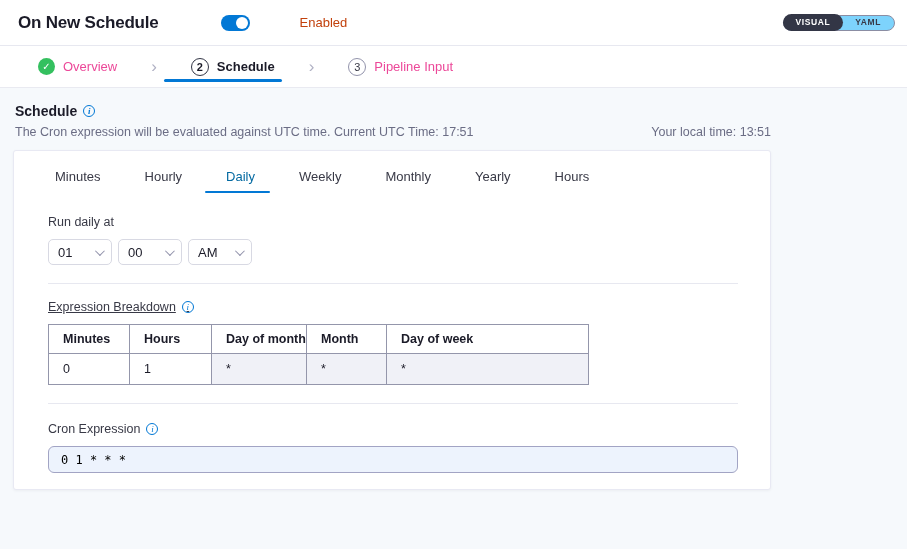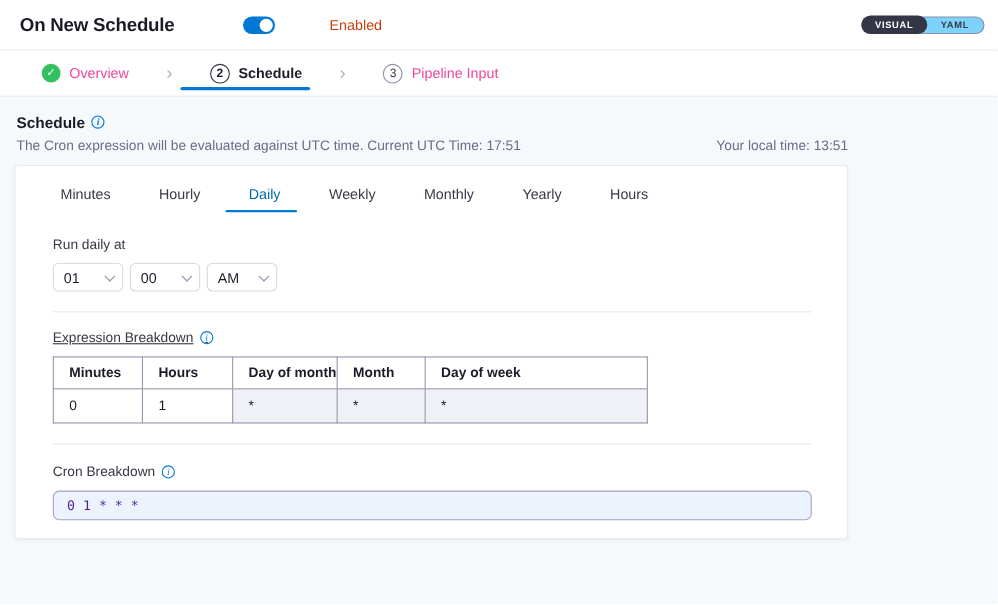--- a/index.html
+++ b/index.html
@@ -274,21 +274,21 @@
   .cron-input {
     margin-top: 10px;
     width: 690px;
     height: 27px;
     background: #edf3fd;
     border: 1px solid #a2a4c4;
     border-radius: 6px;
     padding: 0 12px;
     font-family: "DejaVu Sans Mono", "Liberation Mono", monospace;
     font-size: 12px;
-    color: #4c1d95;
+    color: #000000;
     display: block;
   }
 </style>
 </head>
 <body>
 
 <div class="app-header">
   <span class="app-title">On New Schedule</span>
   <span class="toggle">
     <span class="knob"></span>
@@ -382,21 +382,21 @@
           <td class="dim">*</td>
           <td class="dim">*</td>
           <td class="dim">*</td>
         </tr>
       </tbody>
         </table>
 
       <div class="divider"></div>
 
       <div class="field-label cron-label">
-        <span>Cron Breakdown</span>
+        <span>Cron Expression</span>
         <span class="info-icon">i</span>
       </div>
 
       <input class="cron-input" readonly="" value="0 1 * * *" style="">
 
     </div>
   </div>
 </div>
 
 </body></html>

